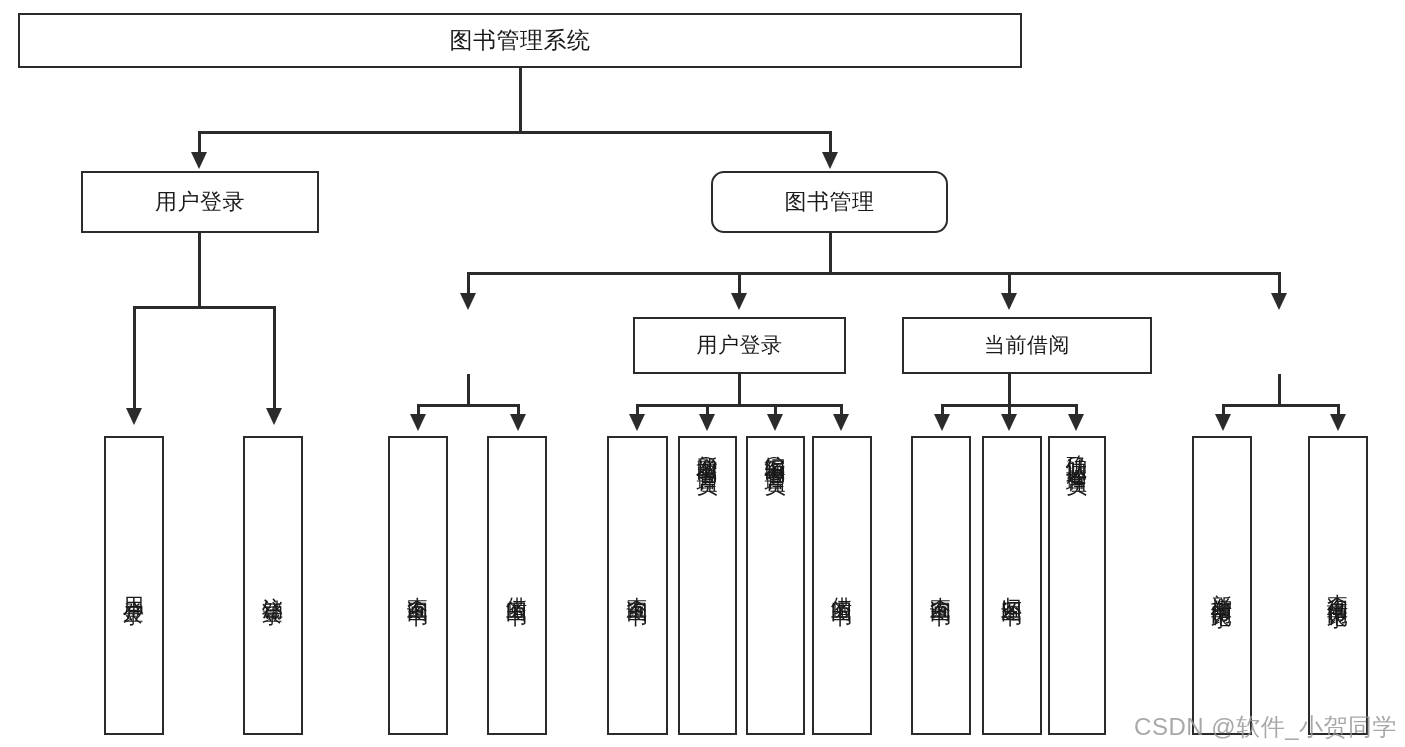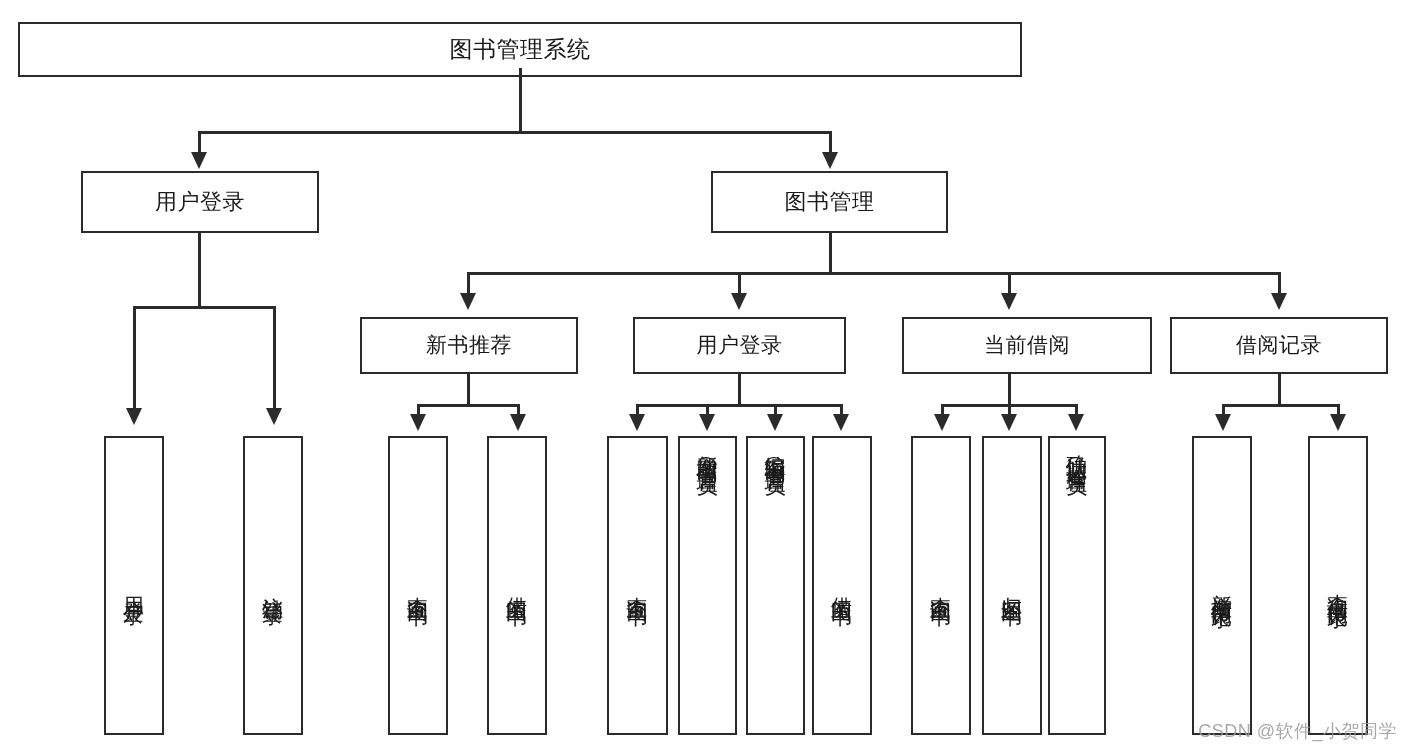--- a/index.html
+++ b/index.html
@@ -78,51 +78,51 @@
     height: 0;
     border-left: 8px solid transparent;
     border-right: 8px solid transparent;
     border-top: 17px solid #2b2b2b;
   }
   
   #watermark {
     position: absolute;
     right: 8px;
     bottom: 4px;
-    font-size: 18px;
+    font-size: 24px;
     color: #9a9a9a;
     opacity: 0.85;
     letter-spacing: 0.5px;
     white-space: nowrap;
     pointer-events: none;
   }
 </style>
 </head>
 <body>
 
 <div id="diagram-canvas">
 
-  <div class="node root" style="left:18px; top:13px; width:1004px; height:55px;margin-top:9px;">
+  <div class="node root" style="left:18px; top:13px; width:1004px; height:55px;">
     <span class="node-label">图书管理系统</span>
   </div>
 
   <div class="conn v" style="left:519px; top:68px; width:3px; height:64px;"></div>
   <div class="conn h" style="left:198px; top:131px; width:634px; height:3px;"></div>
 
   <div class="conn v" style="left:198px; top:131px; width:3px; height:24px;"></div>
   <div class="arrow-head" style="left:191px; top:152px;"></div>
 
   <div class="conn v" style="left:829px; top:131px; width:3px; height:24px;"></div>
   <div class="arrow-head" style="left:822px; top:152px;"></div>
 
   <div class="node level2" style="left:81px; top:171px; width:238px; height:62px;">
     <span class="node-label">用户登录</span>
   </div>
 
-  <div class="node level2" style="left:711px; top:171px; width:237px; height:62px;">
+  <div class="node level2" style="left:711px; top:171px; width:237px; height:62px;border-radius:13px;">
     <span class="node-label">图书管理</span>
   </div>
 
   <div class="conn v" style="left:198px; top:233px; width:3px; height:76px;"></div>
   <div class="conn h" style="left:133px; top:306px; width:143px; height:3px;"></div>
   <div class="conn v" style="left:133px; top:306px; width:3px; height:105px;"></div>
   <div class="arrow-head" style="left:126px; top:408px;"></div>
   <div class="conn v" style="left:273px; top:306px; width:3px; height:105px;"></div>
   <div class="arrow-head" style="left:266px; top:408px;"></div>
 
@@ -134,31 +134,25 @@
 
   <div class="conn v" style="left:738px; top:272px; width:3px; height:24px;"></div>
   <div class="arrow-head" style="left:731px; top:293px;"></div>
 
   <div class="conn v" style="left:1008px; top:272px; width:3px; height:24px;"></div>
   <div class="arrow-head" style="left:1001px; top:293px;"></div>
 
   <div class="conn v" style="left:1278px; top:272px; width:3px; height:24px;"></div>
   <div class="arrow-head" style="left:1271px; top:293px;"></div>
 
-  <div class="node level3" style="left:360px; top:317px; width:218px; height:57px;">
-    <span class="node-label">新书推荐</span>
-  </div>
   <div class="node level3" style="left:633px; top:317px; width:213px; height:57px;">
     <span class="node-label">用户登录</span>
   </div>
   <div class="node level3" style="left:902px; top:317px; width:250px; height:57px;">
     <span class="node-label">当前借阅</span>
-  </div>
-  <div class="node level3" style="left:1170px; top:317px; width:218px; height:57px;">
-    <span class="node-label">借阅记录</span>
   </div>
 
   <div class="conn v" style="left:467px; top:374px; width:3px; height:33px;"></div>
   <div class="conn h" style="left:417px; top:404px; width:103px; height:3px;"></div>
   <div class="conn v" style="left:417px; top:404px; width:3px; height:12px;"></div>
   <div class="arrow-head" style="left:410px; top:414px;"></div>
   <div class="conn v" style="left:517px; top:404px; width:3px; height:12px;"></div>
   <div class="arrow-head" style="left:510px; top:414px;"></div>
 
   <div class="conn v" style="left:738px; top:374px; width:3px; height:33px;"></div>

